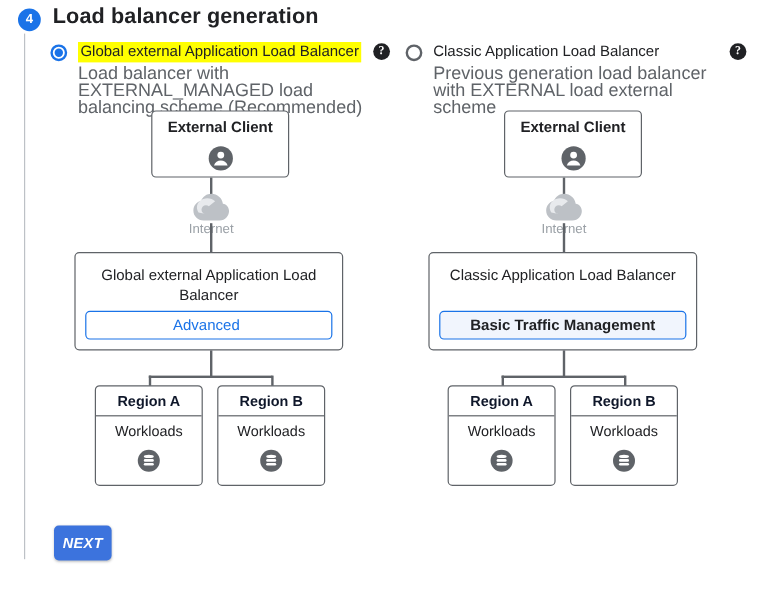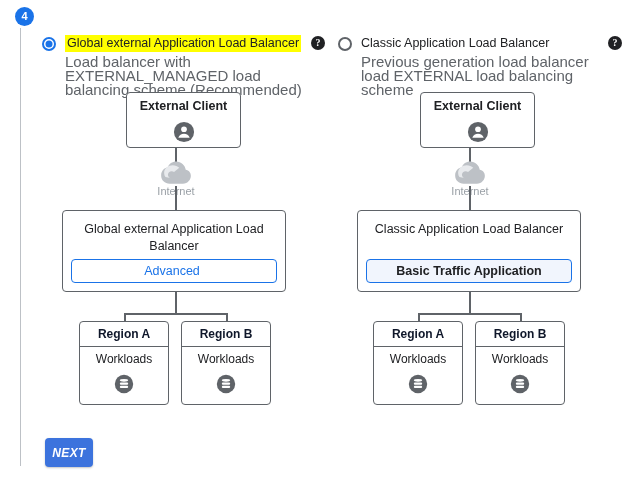--- a/index.html
+++ b/index.html
@@ -120,20 +120,21 @@
     display:flex;align-items:center;justify-content:center;cursor:pointer;
     box-shadow:0 1px 2px rgba(60,64,67,.3);font-family:inherit;font-style:italic;
   }
 </style>
 </head>
 <body>
 
 <div class="root">
 
   <div class="step-badge">4</div>
+  <div class="page-title">Load balancer generation</div>
   <div class="rail"></div>
 
   <div class="option left">
     <div class="opt-row">
       <span class="radio checked"></span>
       <span class="opt-label hl">Global external Application Load Balancer</span>
       <span class="help-icon">?</span>
     </div>
     <div class="opt-desc">Load balancer with EXTERNAL_MANAGED load balancing scheme (Recommended)</div>
   </div>
@@ -192,21 +193,21 @@
       </svg>
     </div>
   </div>
 
   <div class="option right">
     <div class="opt-row">
       <span class="radio"></span>
       <span class="opt-label">Classic Application Load Balancer</span>
       <span class="help-icon">?</span>
     </div>
-    <div class="opt-desc">Previous generation load balancer load EXTERNAL load balancing scheme</div>
+    <div class="opt-desc">Previous generation load balancer with EXTERNAL load external scheme</div>
   </div>
 
   <div class="diagram right">
     <div class="box client-box" style="left:82px;top:4px;">
       <div class="client-title">External Client</div>
       <svg class="person-icon" viewBox="0 0 24 24">
         <circle cx="12" cy="12" r="11" fill="#5f6368"></circle>
         <circle cx="12" cy="9" r="3.1" fill="#ffffff"></circle>
         <path d="M5.8 18.4c.9-3 3.4-4.5 6.2-4.5s5.3 1.5 6.2 4.5z" fill="#ffffff"></path>
       </svg>
@@ -215,21 +216,21 @@
     <svg class="cloud-icon" style="left:115px;top:72px;" viewBox="0 0 36 28">
       <path d="M11.2 25.5C5.9 25.5 2 21.6 2 16.6c0-4.3 3-7.8 7-8.7C10.4 4 14 1.5 18.2 1.5c5.3 0 9.6 3.9 10.3 9 3.3.5 5.5 3.2 5.5 6.5 0 4.1-3.2 8.5-8.6 8.5z" fill="#bdc1c6"></path>
       <path d="M13.3 19.7c-2.3 0-4-1.7-4-3.8 0-2.2 1.8-3.9 4-3.9 1 0 1.9.3 2.6.9l5.6-4.6c-1.8-1.6-4.3-2.6-7-2.6-5.1 0-9.3 3.6-9.3 8.2 0 1.6.5 3.1 1.4 4.4z" fill="#e8eaed"></path>
     </svg>
     <div class="cloud-label" style="left:92px;top:97px;">Internet</div>
     <div class="conn v-line" style="left:131px;top:98px;height:26px;"></div>
 
     <div class="box lb-box" style="left:19px;top:122px;width:224px;">
       <div class="lb-title">Classic Application Load Balancer</div>
       <div class="tm-chip filled">
-        <span>Basic Traffic Application</span>
+        <span>Basic Traffic Management</span>
       </div>
     </div>
 
     <div class="conn v-line" style="left:131px;top:204px;height:22px;"></div>
     <div class="conn h-line" style="left:80px;top:225px;width:103px;"></div>
     <div class="conn v-line" style="left:80px;top:225px;height:9px;"></div>
     <div class="conn v-line" style="left:182px;top:225px;height:9px;"></div>
 
     <div class="box region-box" style="left:35px;top:233px;">
       <div class="region-head">Region A</div>

